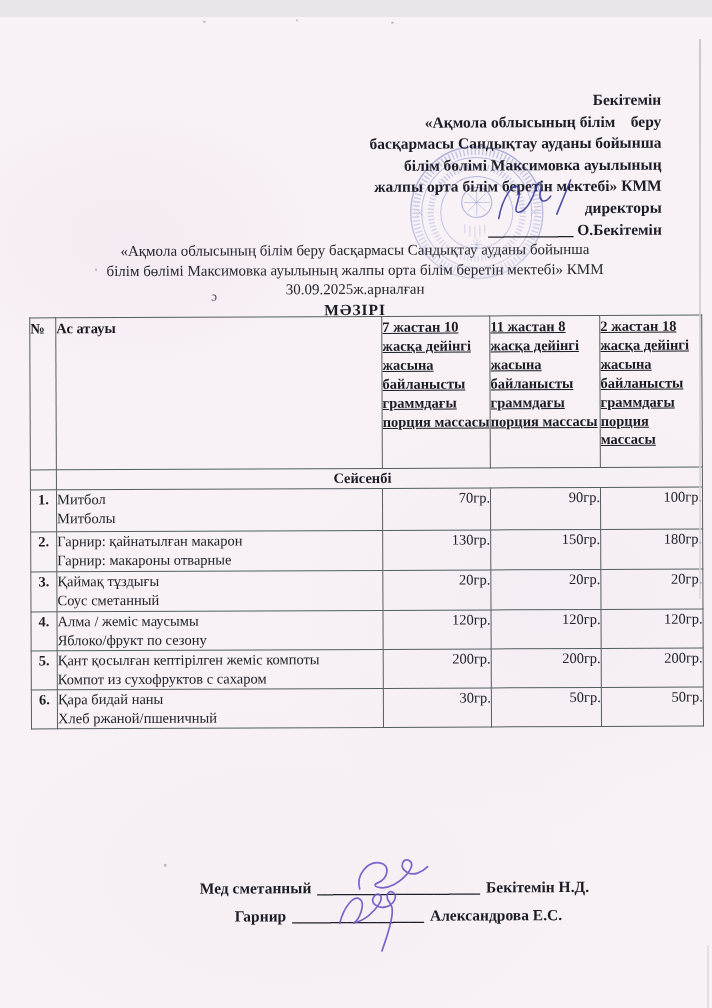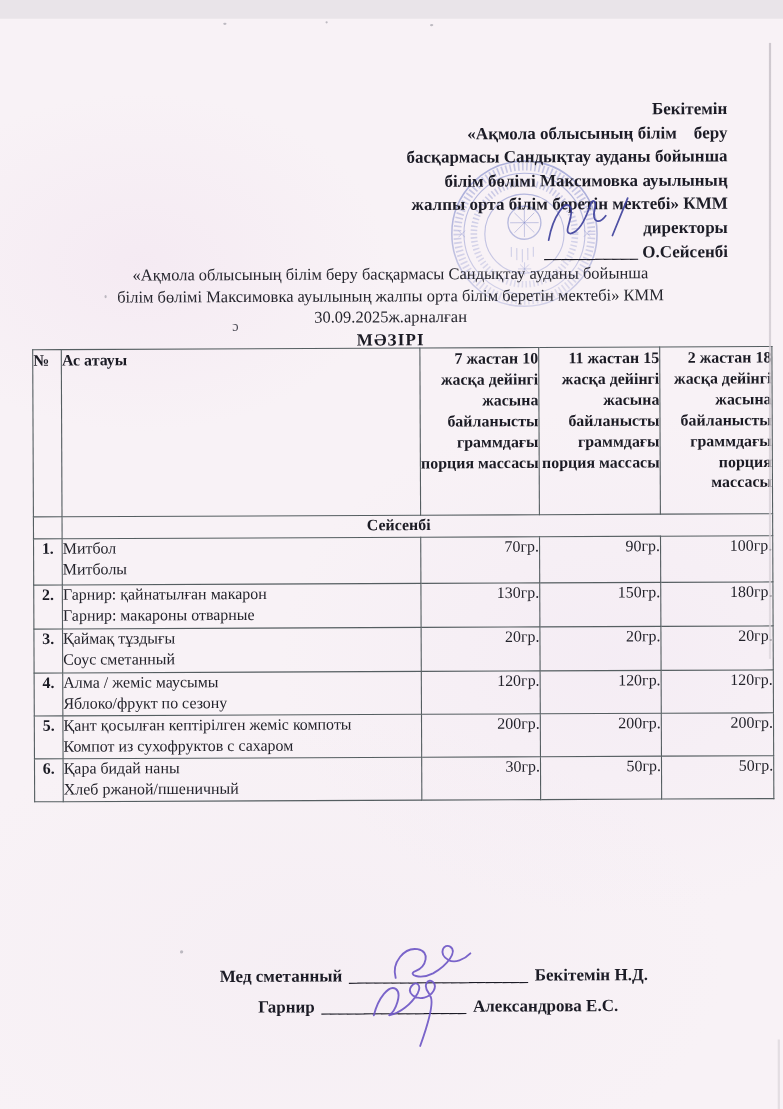--- a/index.html
+++ b/index.html
@@ -39,21 +39,21 @@
   .stray{position:absolute; left:212px; top:271px; font-size:13px; color:#4a4a54;}
 
   
   table.menu{position:absolute; left:30px; top:299px; width:672px; border-collapse:collapse;
              table-layout:fixed; font-size:14.5px; color:#23232b;}
   table.menu td{border:1px solid #555e61; vertical-align:top; padding:0; overflow:hidden;}
   tr.hdr td{font-weight:bold; color:#1b1b24; line-height:18.9px; padding-top:1px;}
   tr.hdr{height:152px;}
   td.num-h{padding-left:3px;}
   td.dish-h{padding-left:42px;}
-  td.age-h{text-align:right; padding-left:2px; padding-right:2px;}
+  td.age-h{text-align:left; padding-left:2px; padding-right:2px;text-decoration:underline;}
   tr.day{height:20px;}
   td.day-c{text-align:center; font-weight:bold; color:#1b1b24; line-height:19px; vertical-align:middle;}
   td.day-c span{position:relative; left:-17px;}
   td.numc{text-align:center; font-weight:bold; color:#1b1b24; line-height:18.5px; padding-top:2px;}
   td.dish{padding-left:10px; line-height:18.8px; padding-top:2px;}
   td.val{text-align:right; line-height:18.5px; padding-top:2px;}
   tr.r1{height:42px;} tr.r2{height:40px;} tr.r3{height:40px;}
   tr.r4{height:39px;} tr.r5{height:39px;} tr.r6{height:37px;}
 
   
@@ -91,21 +91,21 @@
       </g>
     </svg>
 
     <div class="approval">
       <div class="apl">Бекітемін</div>
       <div class="apl">«Ақмола облысының білім    беру</div>
       <div class="apl">басқармасы Сандықтау ауданы бойынша</div>
       <div class="apl">білім бөлімі Максимовка ауылының</div>
       <div class="apl">жалпы орта білім беретін мектебі» КММ</div>
       <div class="apl">директоры</div>
-      <div class="apl sigrow"><span class="blankline">___________</span><span> </span><span>О.Сейсенбі</span></div>
+      <div class="apl sigrow"><span class="blankline">___________</span><span> </span><span>О.Бекітемін</span></div>
     </div>
 
     <svg class="sig sig-director" style="left:492px; top:160px;" width="92" height="48" viewBox="0 0 92 48">
       <path d="M8 42 C 12 20, 24 4, 28 12 C 32 20, 20 36, 28 36 C 36 35, 42 22, 46 10 C 48 4, 52 6, 50 14 C 47 26, 54 28, 60 20"></path>
       <path d="M66 38 L 80 4"></path>
     </svg>
 
     <div class="title-block">
       <div>«Ақмола облысының білім беру басқармасы Сандықтау ауданы бойынша</div>
       <div>білім бөлімі Максимовка ауылының жалпы орта білім беретін мектебі» КММ</div>
@@ -120,21 +120,21 @@
           <col style="width:326px">
           <col style="width:108px">
           <col style="width:110px">
           <col style="width:102px">
         </colgroup>
       <tbody>
           <tr class="hdr">
         <td class="num-h">№</td>
         <td class="dish-h">Ас атауы</td>
         <td class="age-h">7 жастан 10 жасқа дейінгі жасына байланысты граммдағы порция массасы</td>
-        <td class="age-h">11 жастан 15 жасқа дейінгі жасына байланысты граммдағы порция массасы</td>
+        <td class="age-h">11 жастан 8 жасқа дейінгі жасына байланысты граммдағы порция массасы</td>
         <td class="age-h">2 жастан 18 жасқа дейінгі жасына байланысты граммдағы порция массасы</td>
       </tr>
       <tr class="day">
         <td class="numc"></td>
         <td class="day-c" colspan="4"><span>Сейсенбі</span></td>
       </tr>
       <tr class="r1">
         <td class="numc">1.</td>
         <td class="dish">
               <div>Митбол</div>

